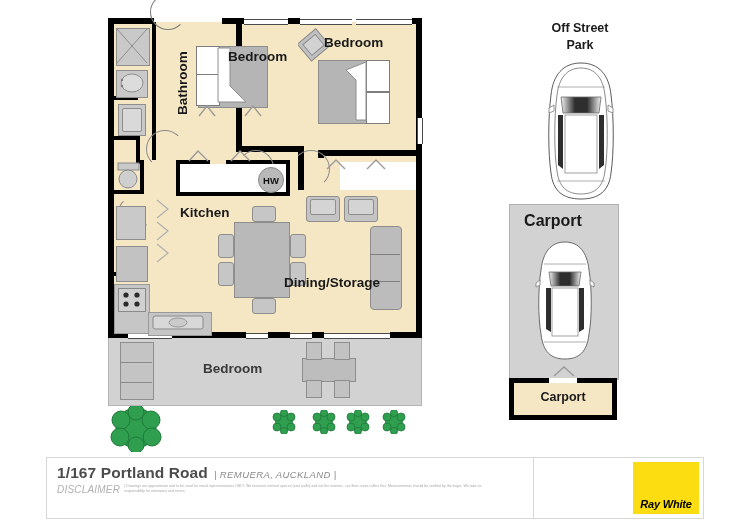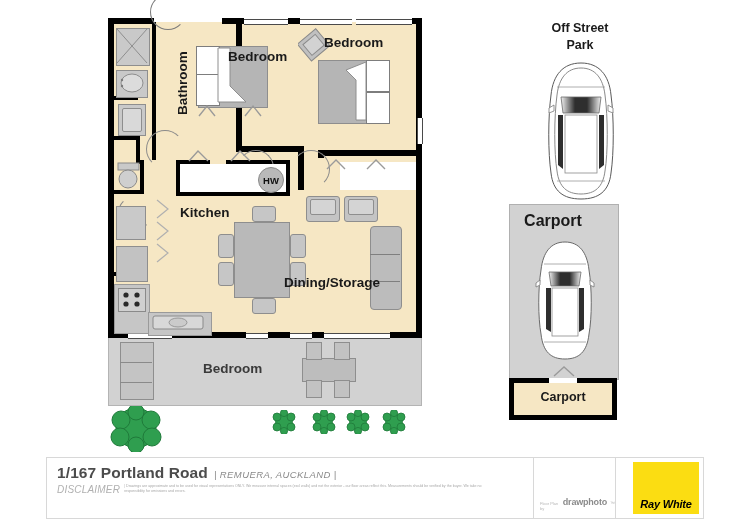--- a/index.html
+++ b/index.html
@@ -399,27 +399,20 @@
       <div id="addr-line">
         <span id="addr-title">1/167 Portland Road</span>
         <span id="addr-suburb">| REMUERA, AUCKLAND |</span>
       </div>
       <div id="disc-wrap">
         <span id="disclaimer-label">DISCLAIMER</span>
         <span id="disclaimer-text">| Drawings are approximate and to be used for visual representations ONLY. We measure internal spaces (excl walls) and not the exterior - our floor areas reflect this. Measurements should be verified by the buyer. We take no responsibility for omissions and errors.</span>
       </div>
     </div>
 
-    <div id="footer-credit">
-      <div id="credit">
-        <span id="credit-pre">Floor Plan by</span>
-        <span id="credit-brand">drawphoto</span>
-        <span id="credit-tm">™</span>
-      </div>
-    </div>
 
     <div id="footer-brand">
       <div id="ray-white-logo">
         <span id="rw-text">Ray White</span>
       </div>
     </div>
 
   </div>
 
 </div>

